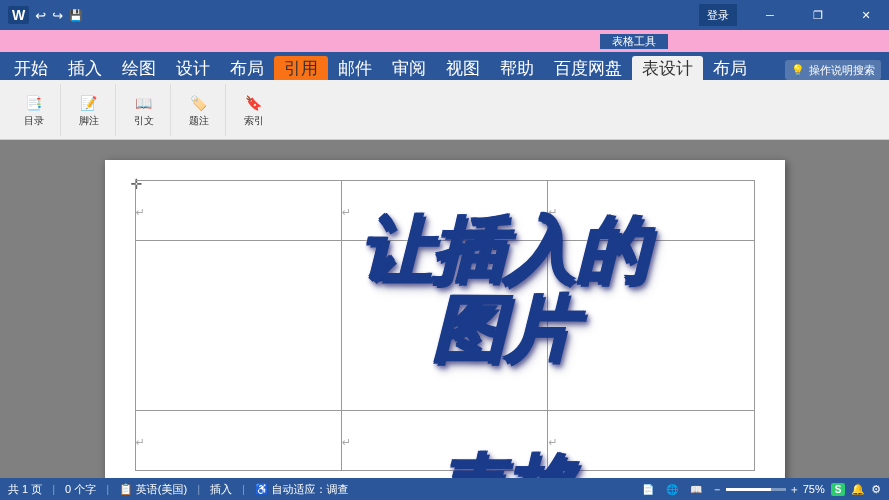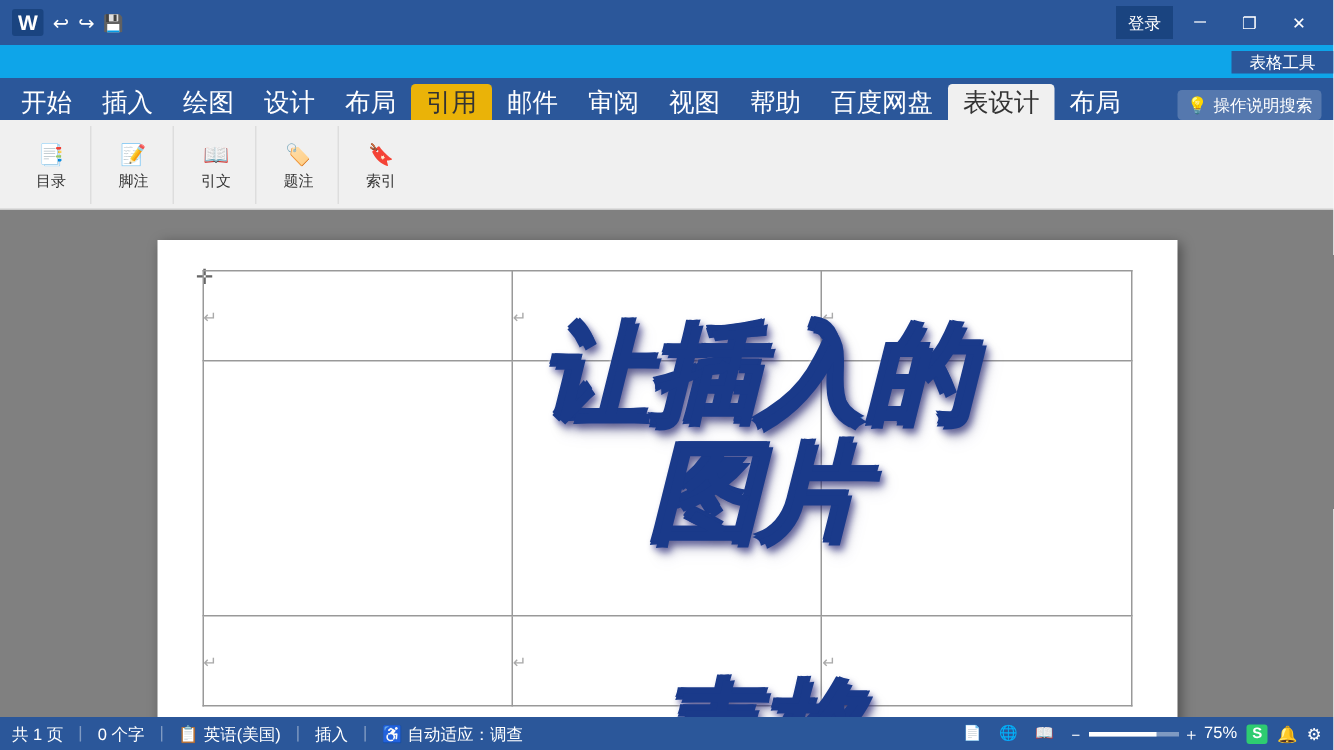--- a/index.html
+++ b/index.html
@@ -35,21 +35,21 @@
       text-align: center;
       font-size: 12px;
       position: absolute;
       left: 50%;
       transform: translateX(-50%);
     }
     #titlebar .window-controls {
       margin-left: auto;
       display: flex;
       align-items: center;
-      gap: 3px;
+      gap: 18px;
       z-index: 1;
     }
     .win-btn {
       width: 30px;
       height: 20px;
       display: flex;
       align-items: center;
       justify-content: center;
       font-size: 11px;
       cursor: pointer;
@@ -61,25 +61,24 @@
       font-size: 11px;
       padding: 2px 8px;
       border: none;
       cursor: pointer;
       height: 22px;
     }
 
     
     #context-tab-bar {
       height: 22px;
-      background: #0ea5e9;
+      background: #f9a8d4;
       display: flex;
       align-items: center;
       padding-left: 600px;
-      justify-content: flex-end;
     }
     #context-tab-bar .context-label {
       color: white;
       font-size: 11px;
       padding: 0 12px;
       background: #2b579a;
     }
 
     
     #ribbon-tabs {
@@ -93,21 +92,21 @@
       padding: 4px 10px;
       font-size: 17px;
       color: white;
       cursor: pointer;
       height: 24px;
       display: flex;
       align-items: center;
       border-radius: 3px 3px 0 0;
     }
     .tab-item.active {
-      background: #eab308;
+      background: #f97316;
       color: #333;
     }
     .tab-item.context-active {
       background: #f0f0f0;
       color: #333;
     }
     .tab-separator { flex: 1; }
     .help-search {
       display: flex;
       align-items: center;

